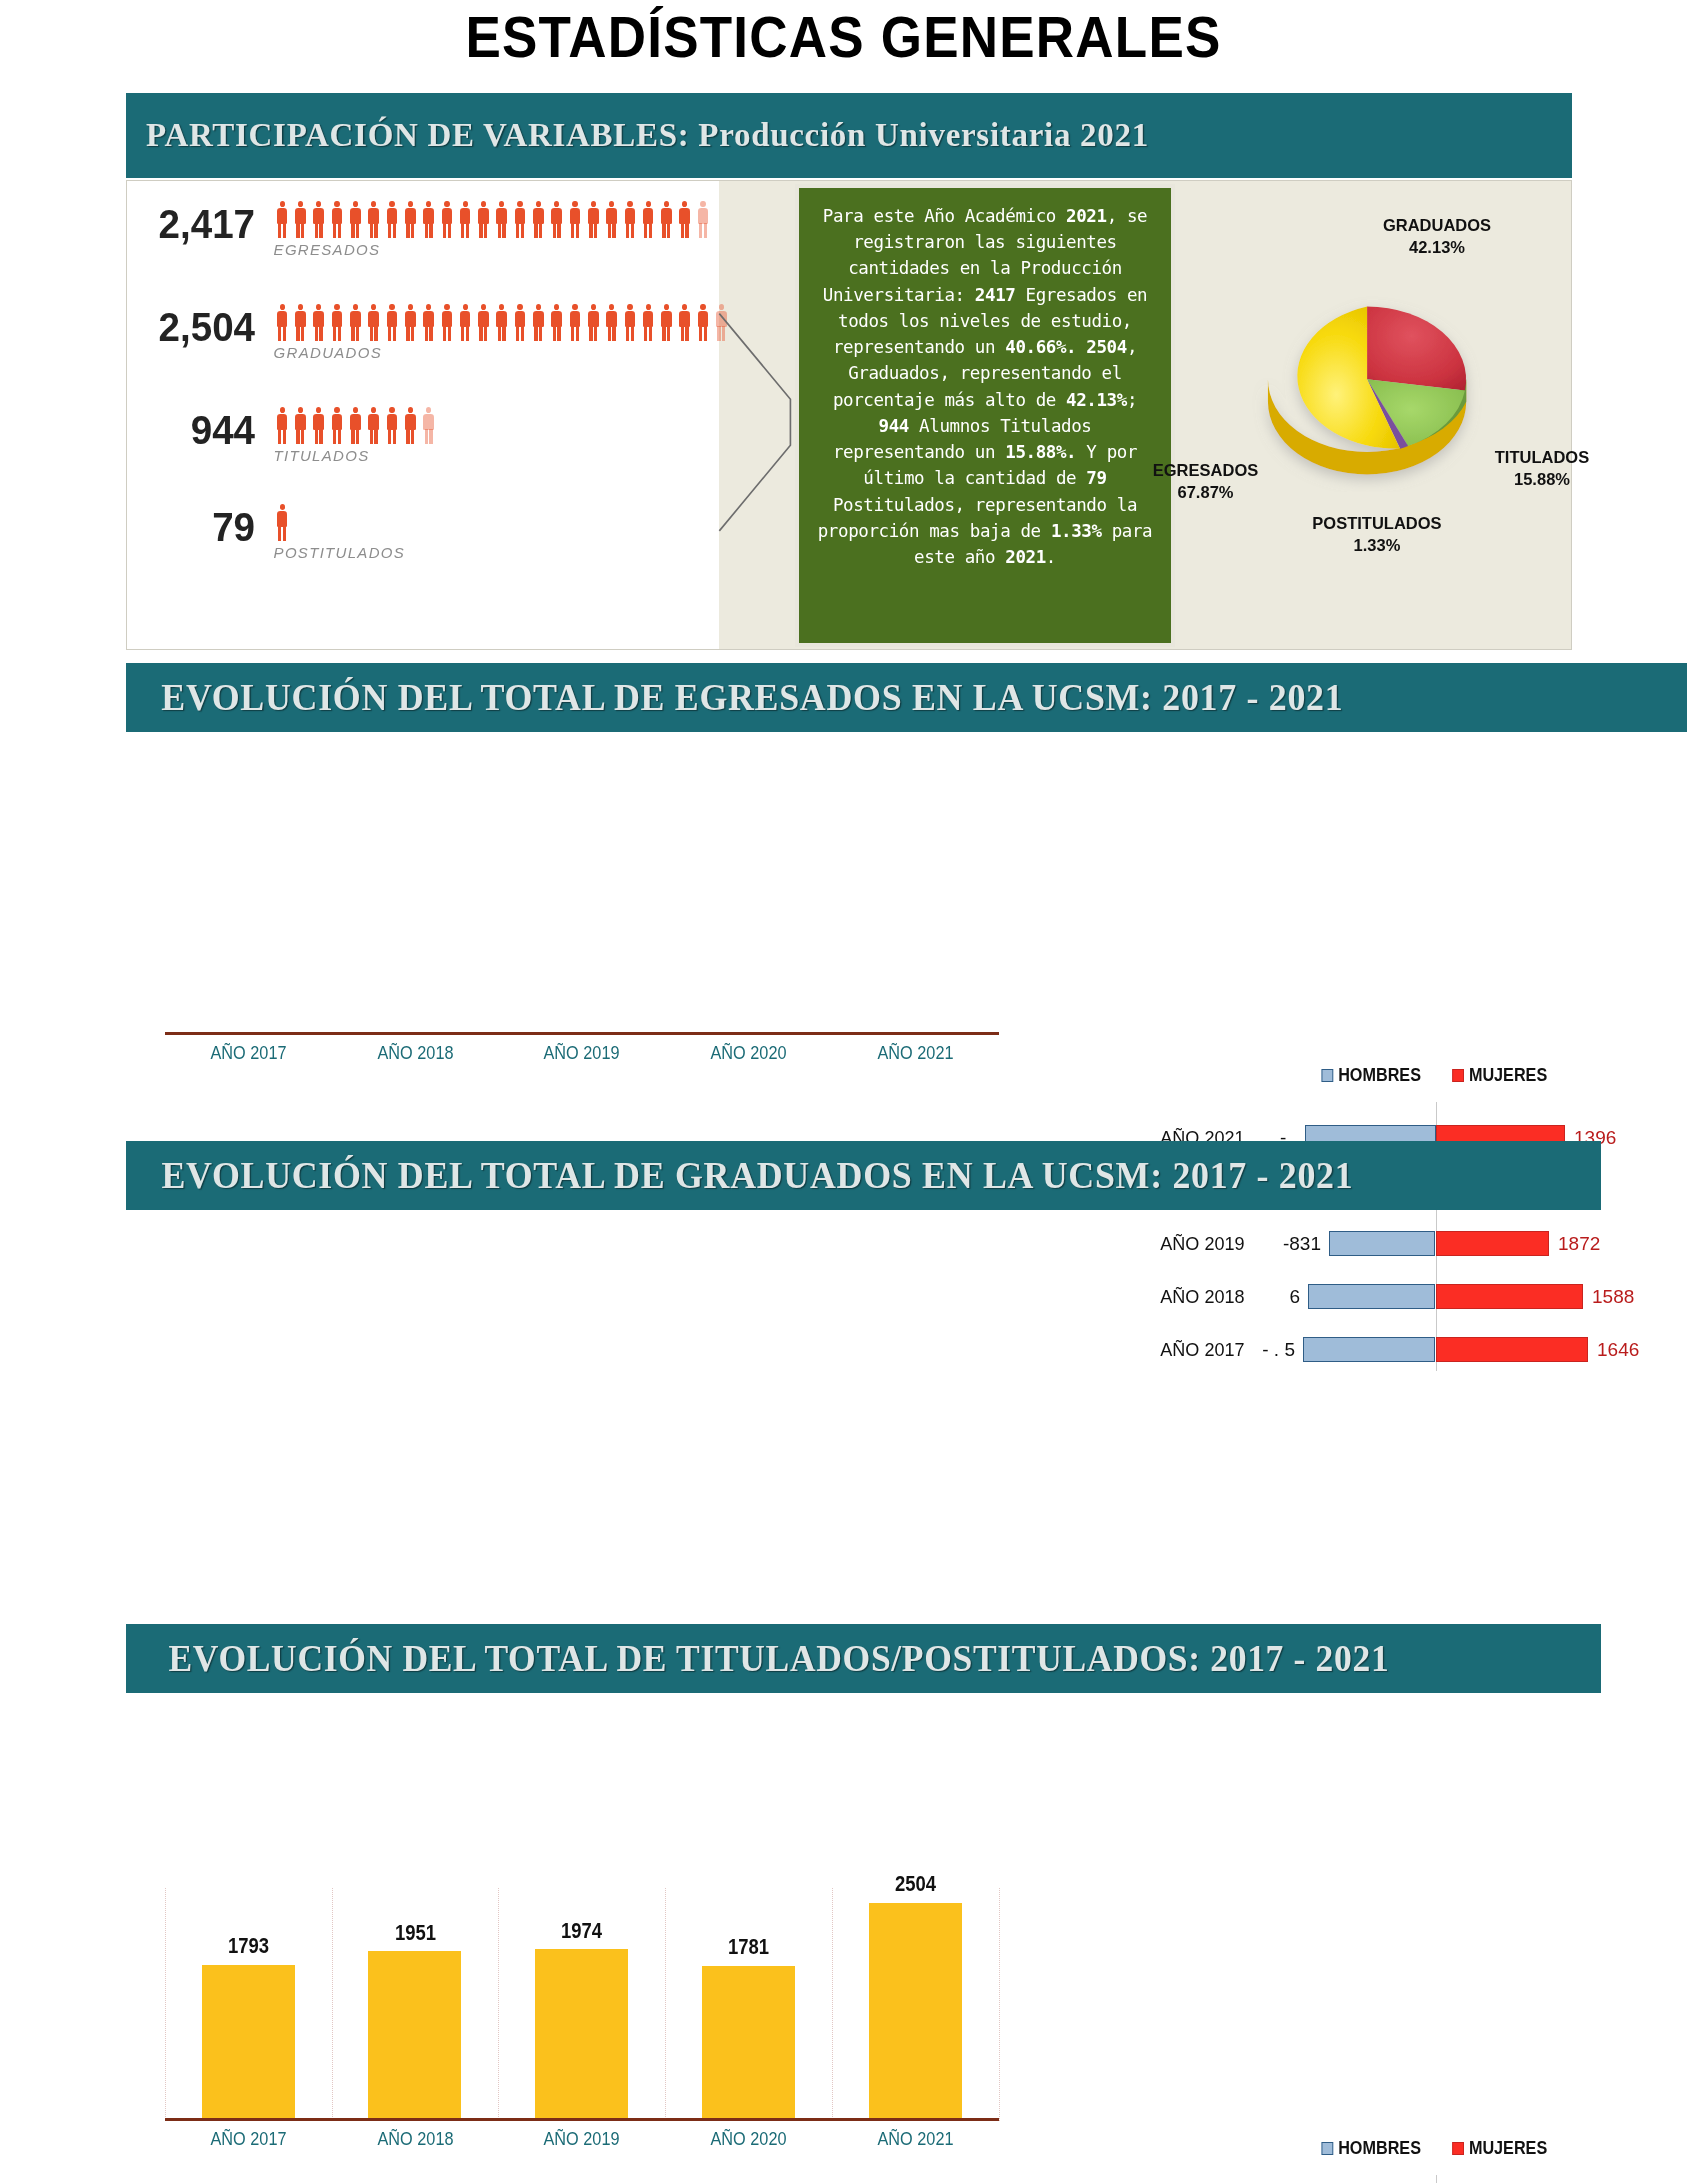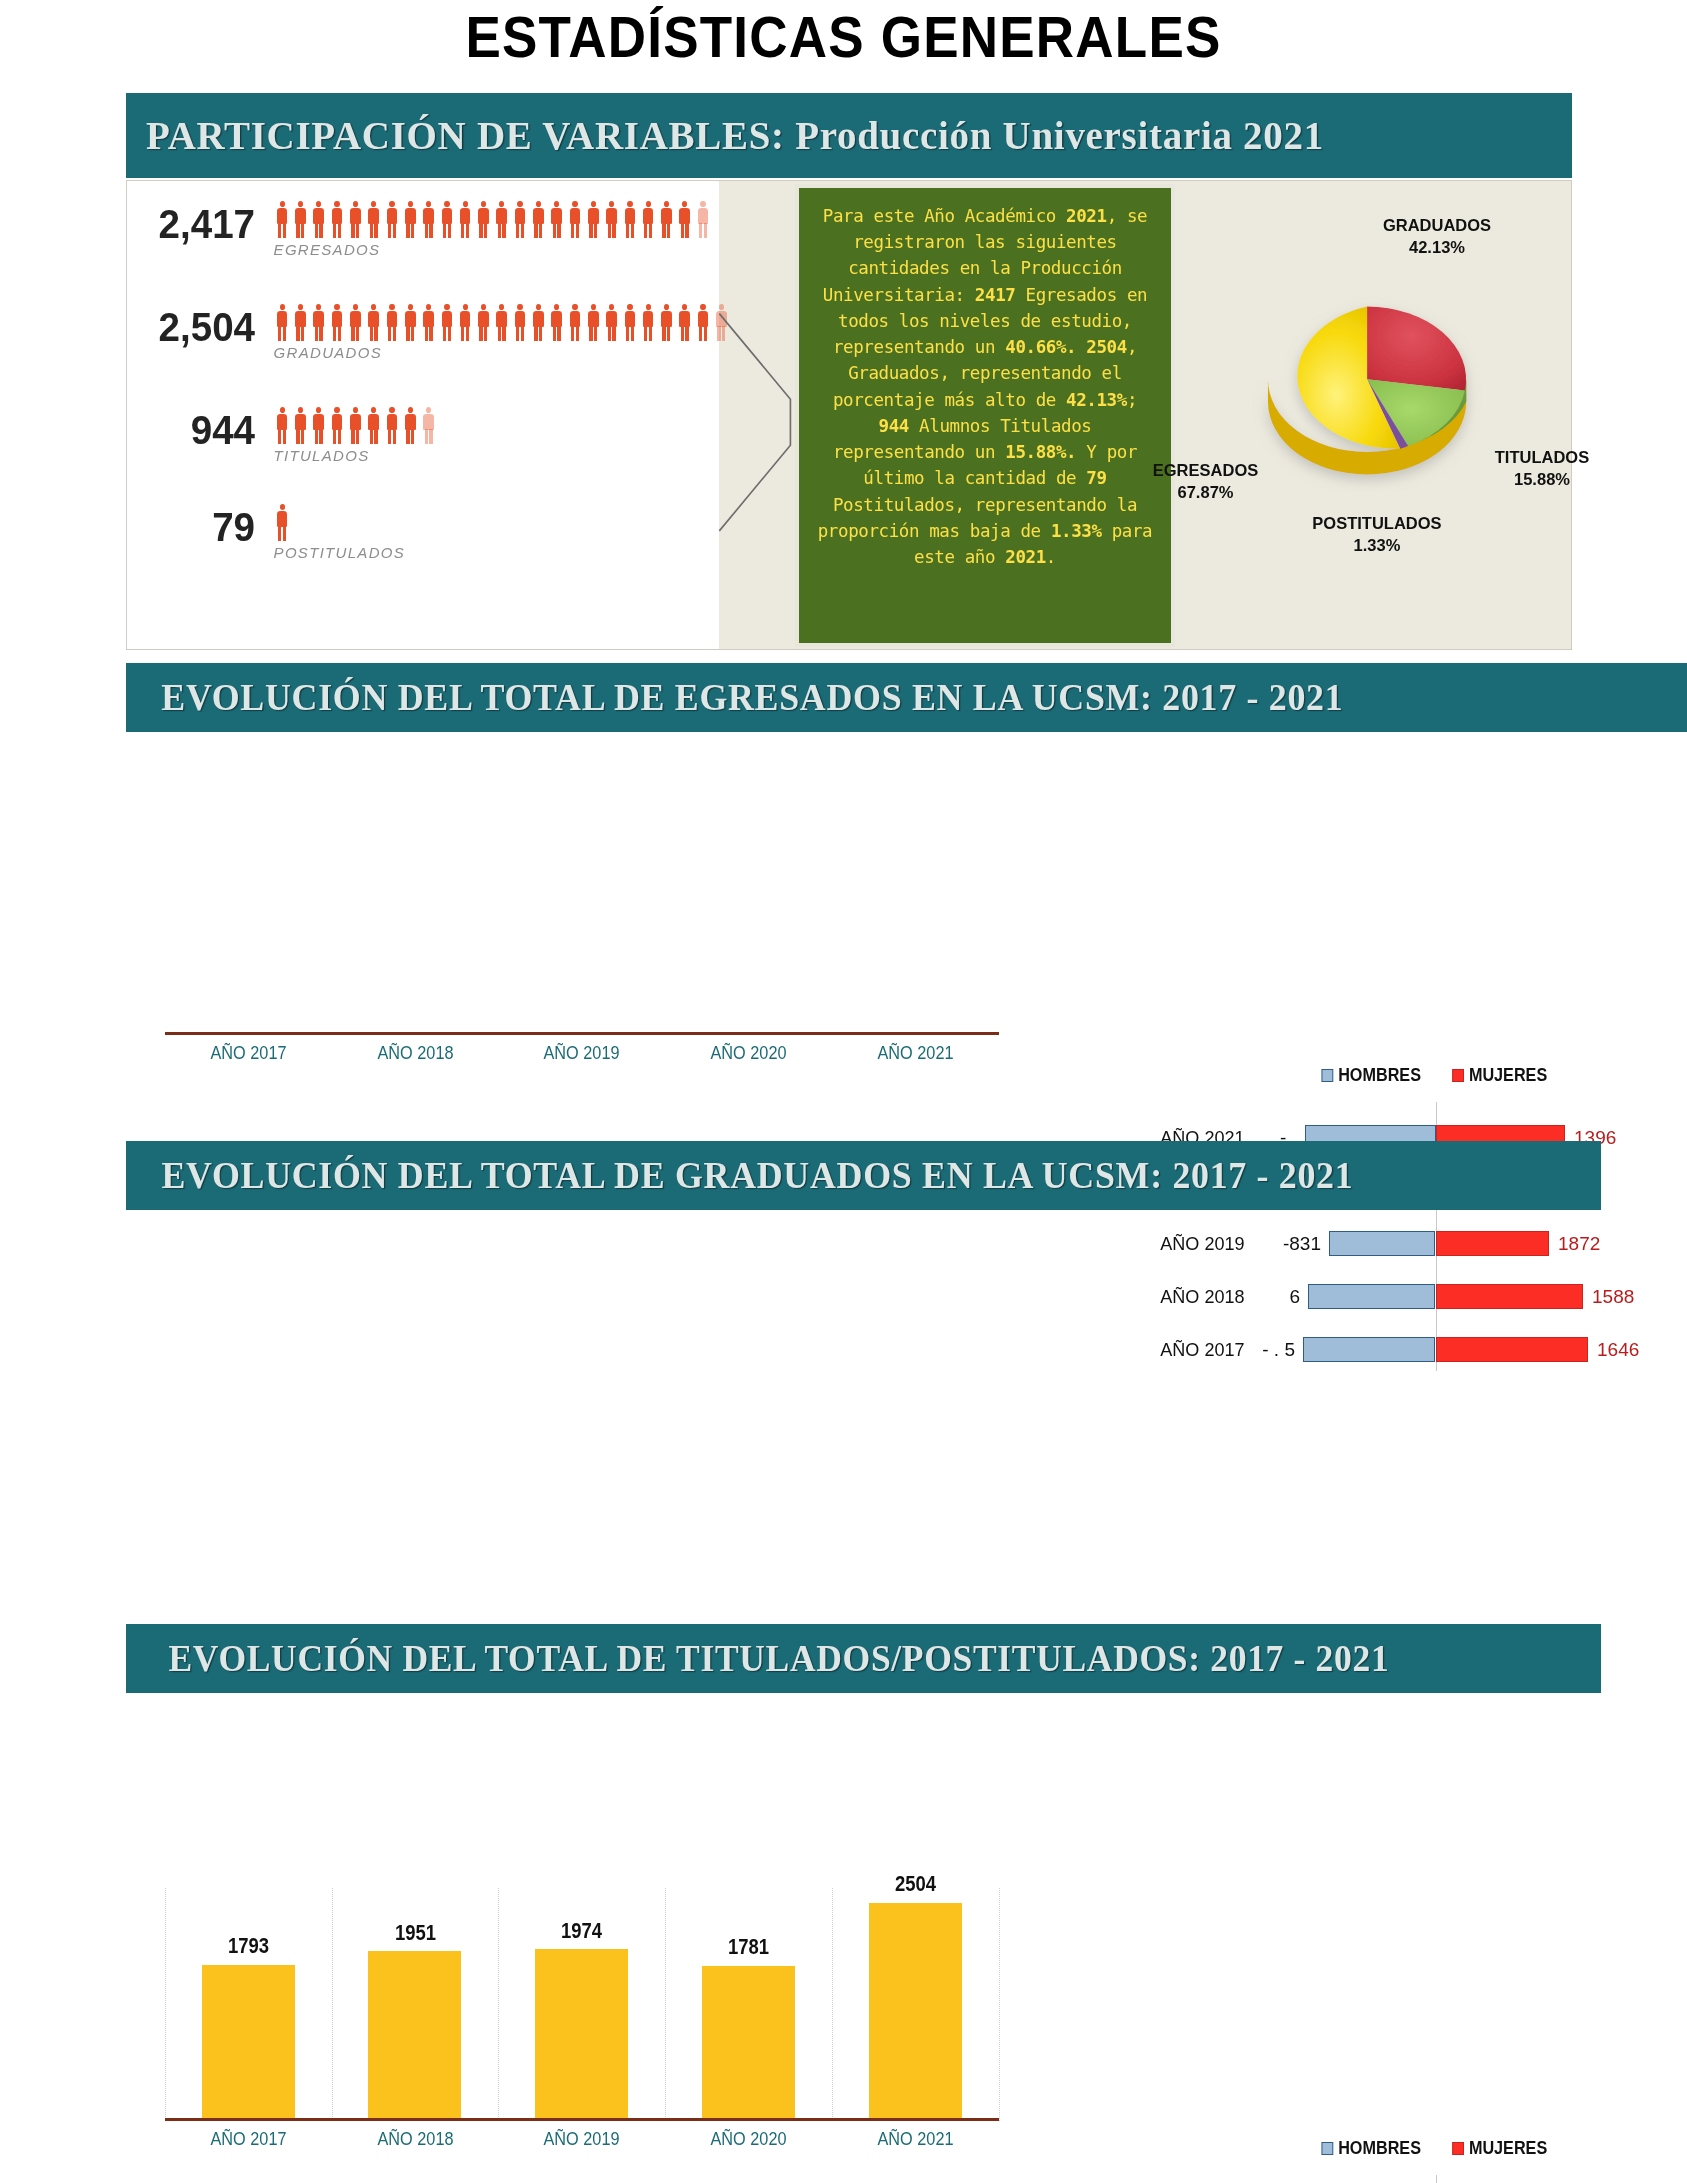--- a/index.html
+++ b/index.html
@@ -51,21 +51,21 @@
   .pp .body{left:3.3px;top:7.3px;width:10.6px;height:16px;border-radius:3.3px 3.3px 1.3px 1.3px;}
   .pp .l1{left:4.6px;top:22px;width:3.3px;height:14.6px;}
   .pp .l2{left:9.3px;top:22px;width:3.3px;height:14.6px;}
   .pp.faded i{opacity:.42;}
   
   .connector{position:absolute;left:591px;top:0;width:79px;height:468px;}
   
   .greenbox{
     position:absolute;left:668px;top:3.3px;width:380px;height:463px;
     background:#4b701f;border:4px solid #e9e7dc;box-sizing:border-box;
-    padding:14.6px 17px;color:#fde047;
+    padding:14.6px 17px;color:#ffffff;
     font-family:"DejaVu Sans Mono", monospace;
     font-size:17.5px;line-height:1.50;text-align:center;
     letter-spacing:-0.4px;
   }
   .greenbox b{font-weight:bold;}
   
   .pie-wrap{position:absolute;left:1055px;top:0;width:390px;height:468px;}
   .pie-lbl{
     position:absolute;font-family:"Liberation Sans", sans-serif;
     font-weight:bold;font-size:16.5px;color:#111;text-align:center;line-height:1.35;
@@ -105,21 +105,21 @@
           font-family:"Liberation Sans", sans-serif;}
   .t-mval{position:absolute;font-size:19px;color:#b91c1c;text-align:left;line-height:42px;
           font-family:"Liberation Sans", sans-serif;}
 </style>
 </head>
 <body>
 
 <div class="main-title">ESTADÍSTICAS  GENERALES</div>
 
 <div class="band" style="left:126px;top:93px;width:1446px;height:85px;">
-  <span class="band-title" style="font-size:39px;margin-left:20px;">PARTICIPACIÓN DE VARIABLES:  Producción Universitaria 2021</span>
+  <span class="band-title" style="font-size:33px;margin-left:20px;">PARTICIPACIÓN DE VARIABLES:  Producción Universitaria 2021</span>
 </div>
 
 <div class="sec1">
 
   <div class="picto-panel">
     <div id="picto-host">
         <div class="picto-row" style="left: 0px; top: 20px;">
           <div class="picto-num">2,417</div>
           <div class="picto-right">
             <div class="picto-people"><span class="pp"><i class="head"></i><i class="body"></i><i class="l1"></i><i class="l2"></i></span><span class="pp"><i class="head"></i><i class="body"></i><i class="l1"></i><i class="l2"></i></span><span class="pp"><i class="head"></i><i class="body"></i><i class="l1"></i><i class="l2"></i></span><span class="pp"><i class="head"></i><i class="body"></i><i class="l1"></i><i class="l2"></i></span><span class="pp"><i class="head"></i><i class="body"></i><i class="l1"></i><i class="l2"></i></span><span class="pp"><i class="head"></i><i class="body"></i><i class="l1"></i><i class="l2"></i></span><span class="pp"><i class="head"></i><i class="body"></i><i class="l1"></i><i class="l2"></i></span><span class="pp"><i class="head"></i><i class="body"></i><i class="l1"></i><i class="l2"></i></span><span class="pp"><i class="head"></i><i class="body"></i><i class="l1"></i><i class="l2"></i></span><span class="pp"><i class="head"></i><i class="body"></i><i class="l1"></i><i class="l2"></i></span><span class="pp"><i class="head"></i><i class="body"></i><i class="l1"></i><i class="l2"></i></span><span class="pp"><i class="head"></i><i class="body"></i><i class="l1"></i><i class="l2"></i></span><span class="pp"><i class="head"></i><i class="body"></i><i class="l1"></i><i class="l2"></i></span><span class="pp"><i class="head"></i><i class="body"></i><i class="l1"></i><i class="l2"></i></span><span class="pp"><i class="head"></i><i class="body"></i><i class="l1"></i><i class="l2"></i></span><span class="pp"><i class="head"></i><i class="body"></i><i class="l1"></i><i class="l2"></i></span><span class="pp"><i class="head"></i><i class="body"></i><i class="l1"></i><i class="l2"></i></span><span class="pp"><i class="head"></i><i class="body"></i><i class="l1"></i><i class="l2"></i></span><span class="pp"><i class="head"></i><i class="body"></i><i class="l1"></i><i class="l2"></i></span><span class="pp"><i class="head"></i><i class="body"></i><i class="l1"></i><i class="l2"></i></span><span class="pp"><i class="head"></i><i class="body"></i><i class="l1"></i><i class="l2"></i></span><span class="pp"><i class="head"></i><i class="body"></i><i class="l1"></i><i class="l2"></i></span><span class="pp"><i class="head"></i><i class="body"></i><i class="l1"></i><i class="l2"></i></span><span class="pp faded"><i class="head"></i><i class="body"></i><i class="l1"></i><i class="l2"></i></span></div>

